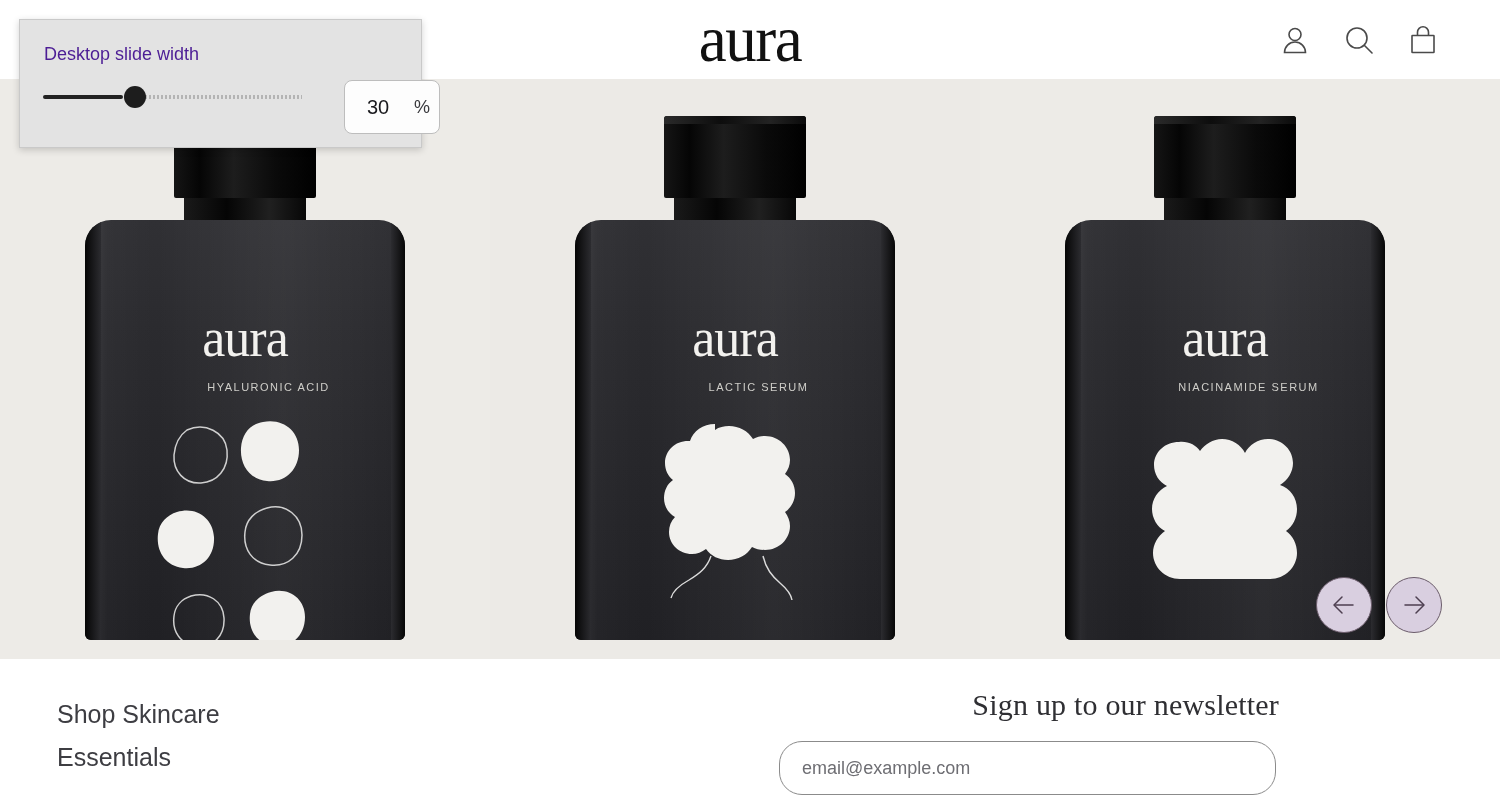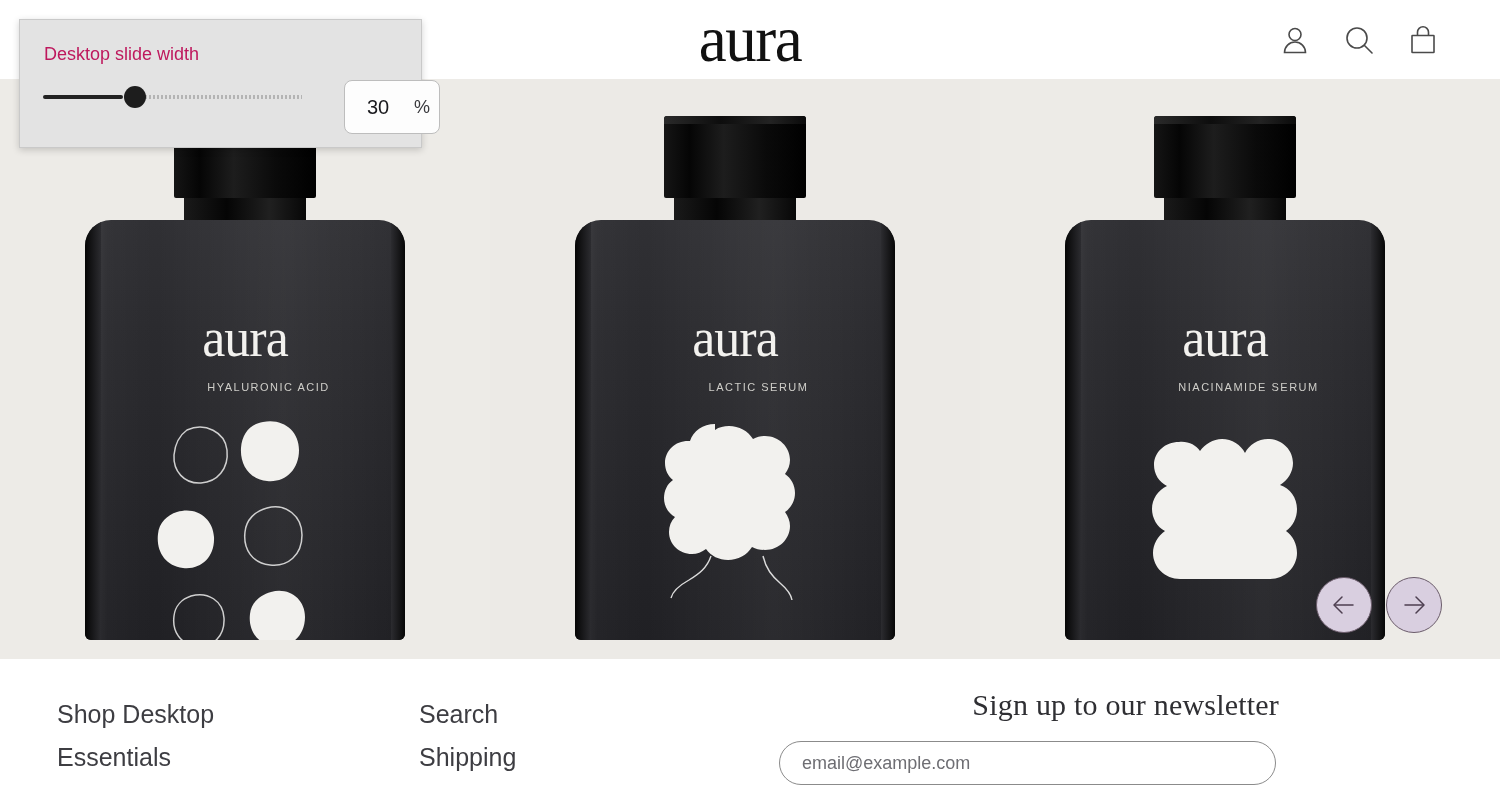--- a/index.html
+++ b/index.html
@@ -129,39 +129,39 @@
     font-family:"Liberation Sans", sans-serif;
     font-size:25px; color:#3d3d42; line-height:43px;
     white-space:nowrap; cursor:pointer; display:block;
   }
   #newsletter { position:absolute; left:779px; top:28px; width:500px; }
   #newsletter-title {
     font-family:"Liberation Serif", serif; font-size:30px; color:#2f2f33;
     line-height:1.2; letter-spacing:0.2px;text-align:right;
   }
   #newsletter-input {
-    margin-top:18px; width:497px; height:44px;
+    margin-top:18px; width:497px; height:54px;
     border:1px solid #8b8b8b; border-radius:23px;
     background:#fff; padding:0 22px;
     font-family:"Liberation Sans", sans-serif; font-size:18px; color:#55555a;
     outline:none;
   }
   #newsletter-input::placeholder { color:#6e6e73; }
 
   
   #settings-panel {
     position:absolute; left:19px; top:19px; width:403px; height:129px;
     background:#e3e3e3;
     border:1px solid #c9c9c9;
     box-shadow:0 2px 7px rgba(0,0,0,0.18);
     z-index:40;
   }
   #panel-label {
     position:absolute; left:24px; top:24px;
-    font-family:"Liberation Sans", sans-serif; font-size:18px; color:#be185d;
+    font-family:"Liberation Sans", sans-serif; font-size:18px; color:#4c1d95;
   }
   #slider-row {
     position:absolute; left:23px; top:56px; right:0;
     display:flex; align-items:center;
   }
   #slider-wrap { position:relative; width:259px; height:42px; cursor:pointer; }
   #slider-filled {
     position:absolute; left:0; top:19px; width:80px; height:4px;
     background:#222222; border-radius:2px;
   }
@@ -302,26 +302,22 @@
         <svg width="30" height="30" viewBox="0 0 30 30" fill="none" stroke="#4d3f50" stroke-width="1.5">
           <line x1="6" y1="15" x2="24" y2="15" stroke-linecap="round"></line>
           <polyline points="17,7 25,15 17,23" stroke-linecap="round" stroke-linejoin="round"></polyline>
         </svg>
       </div>
     </div>
   </div>
 
   <div id="footer">
     <div class="foot-col" id="foot-col-1">
-      <span class="foot-link">Shop Desktop</span>
+      <span class="foot-link">Shop Skincare</span>
       <span class="foot-link">Essentials</span>
-    </div>
-    <div class="foot-col" id="foot-col-2">
-      <span class="foot-link">Search</span>
-      <span class="foot-link">Shipping</span>
     </div>
     <div id="newsletter">
       <div id="newsletter-title">Sign up to our newsletter</div>
       <input id="newsletter-input" type="email" placeholder="email@example.com" style="">
     </div>
   </div>
 
   <div id="settings-panel">
     <div id="panel-label">Desktop slide width</div>
     <div id="slider-row">

